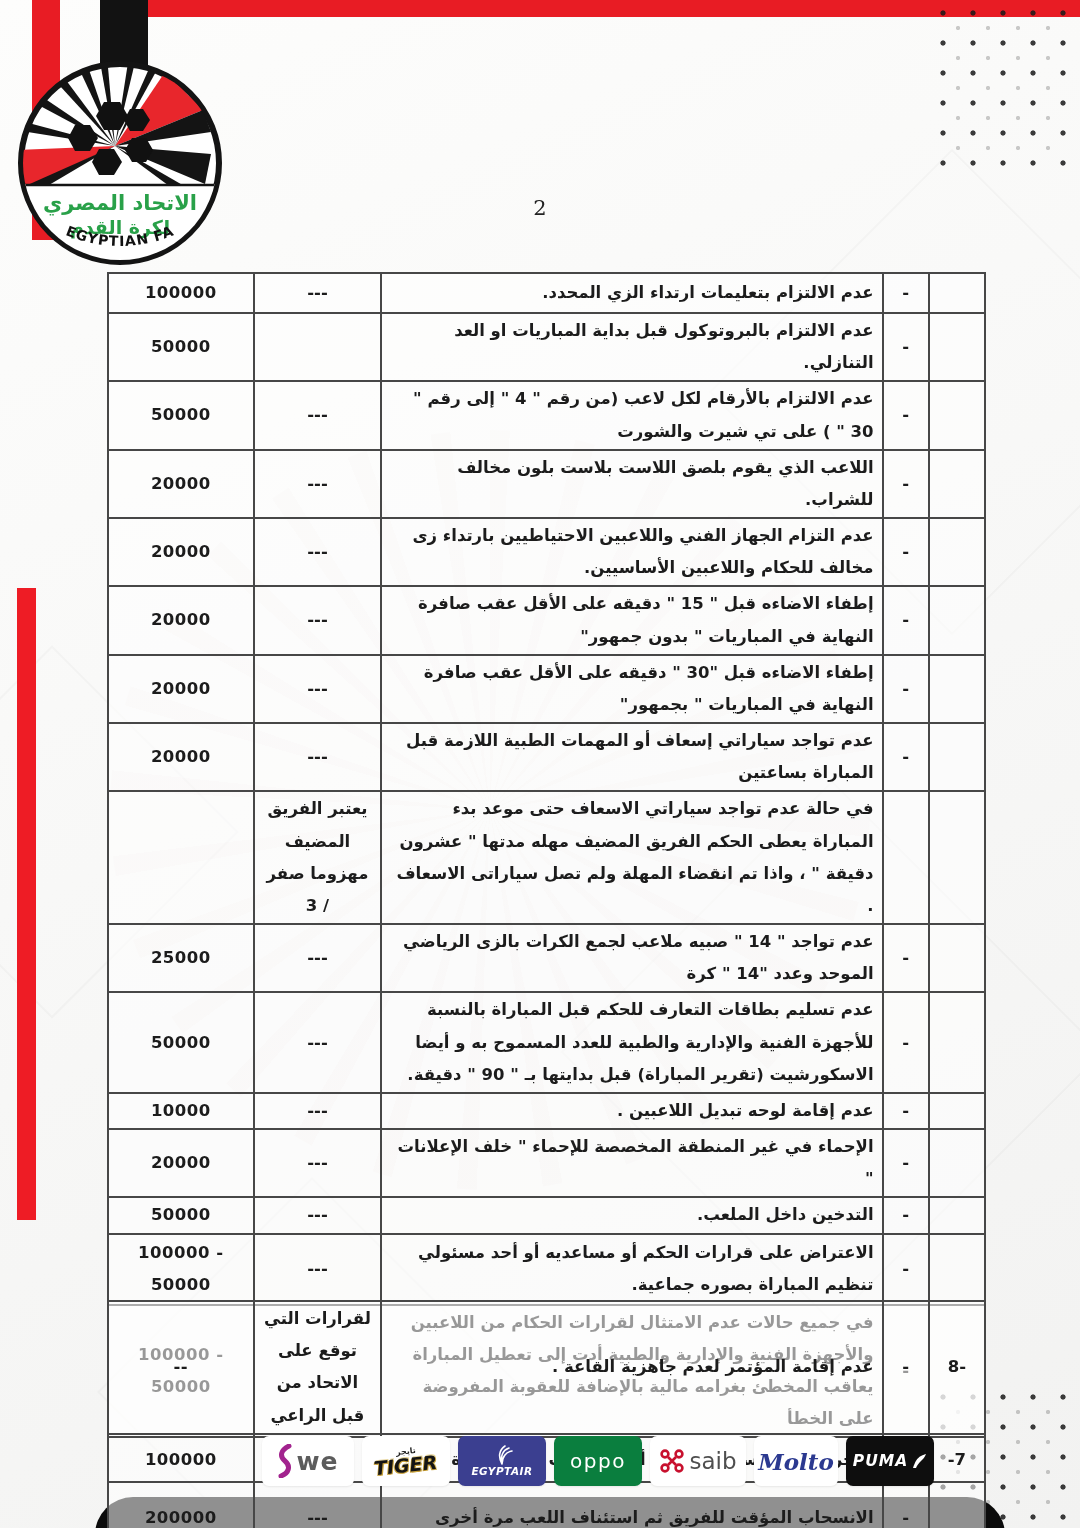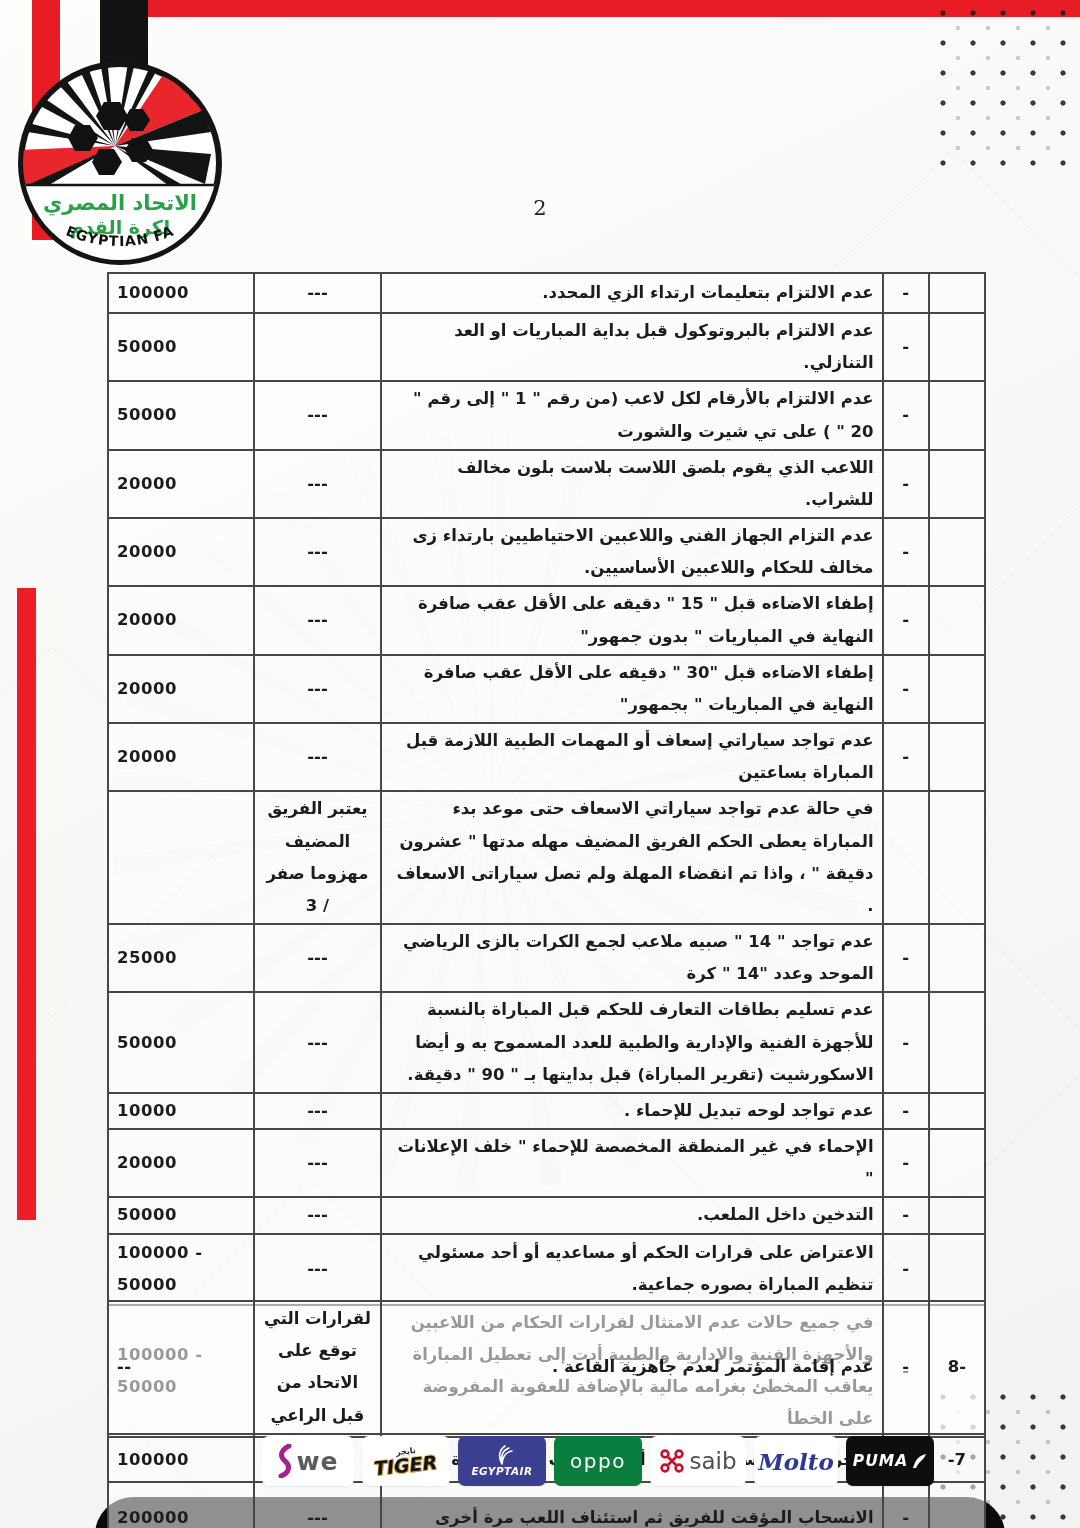--- a/index.html
+++ b/index.html
@@ -31,21 +31,21 @@
   .fa-logo{position:absolute;left:15px;top:58px;width:210px;height:210px;}
   
   .fines-wrap{position:absolute;left:107px;top:272px;width:879px;direction:rtl;}
   table.fines{border-collapse:collapse;width:879px;table-layout:fixed;background:rgba(255,255,255,.55);}
   table.fines td{border:2px solid #474747;padding:1px 8px;vertical-align:middle;
      font-size:16.5px;font-weight:bold;line-height:1.95;overflow:hidden;}
   td.c-num{width:52px;direction:ltr;text-align:center;vertical-align:top;font-size:17px;padding-top:4px;}
   td.c-dash{width:42px;text-align:center;vertical-align:top;padding-top:4px;}
   td.c-desc{width:495px;text-align:right;}
   td.c-mid{width:123px;text-align:center;font-size:16px;line-height:2.0;}
-  td.c-amount{width:141px;direction:ltr;text-align:left;font-size:17.5px;letter-spacing:.5px;border-radius:20px;}
+  td.c-amount{width:141px;direction:ltr;text-align:center;font-size:17.5px;letter-spacing:.5px;border-radius:20px;}
   .footer-table{position:absolute;left:107px;top:1300px;width:879px;direction:rtl;}
   
   .sponsors{position:absolute;left:262px;top:1435px;width:580px;height:52px;
      display:flex;align-items:center;gap:8px;}
   .sp-card{height:50px;background:#fff;border-radius:7px;display:flex;align-items:center;
      justify-content:center;box-shadow:0 1px 2px rgba(0,0,0,.08);padding:0 6px;flex:0 0 auto;}
   .sp-we{width:80px;gap:3px;}
   .sp-we .we-text{font-size:25px;color:#5c5c5c;font-weight:bold;letter-spacing:1px;}
   .sp-tiger{width:76px;flex-direction:column;line-height:1;}
   .tiger-ar{font-size:8px;color:#222;font-weight:bold;transform:rotate(-6deg);}
@@ -148,21 +148,21 @@
           <tr style="height: 43px;">
             <td class="c-num"></td>
             <td class="c-dash">-</td>
             <td class="c-desc">عدم الالتزام بالبروتوكول قبل بداية المباريات او العد التنازلي.</td>
             <td class="c-mid"></td>
             <td class="c-amount">50000</td>
           </tr>
           <tr style="height: 42px;">
             <td class="c-num"></td>
             <td class="c-dash">-</td>
-            <td class="c-desc">عدم الالتزام بالأرقام لكل لاعب (من رقم " 1 " إلى رقم " 20 " ) على تي شيرت والشورت</td>
+            <td class="c-desc">عدم الالتزام بالأرقام لكل لاعب (من رقم " 4 " إلى رقم " 30 " ) على تي شيرت والشورت</td>
             <td class="c-mid">---</td>
             <td class="c-amount">50000</td>
           </tr>
           <tr style="height: 41px;">
             <td class="c-num"></td>
             <td class="c-dash">-</td>
             <td class="c-desc">اللاعب الذي يقوم بلصق اللاست بلاست بلون مخالف للشراب.</td>
             <td class="c-mid">---</td>
             <td class="c-amount">20000</td>
           </tr>
@@ -211,21 +211,21 @@
           <tr style="height: 93px;">
             <td class="c-num"></td>
             <td class="c-dash">-</td>
             <td class="c-desc">عدم تسليم بطاقات التعارف للحكم قبل المباراة بالنسبة للأجهزة الفنية والإدارية والطبية للعدد المسموح به و أيضا الاسكورشيت (تقرير المباراة) قبل بدايتها بـ " 90 " دقيقة.</td>
             <td class="c-mid">---</td>
             <td class="c-amount">50000</td>
           </tr>
           <tr style="height: 34px;">
             <td class="c-num"></td>
             <td class="c-dash">-</td>
-            <td class="c-desc">عدم تواجد لوحه تبديل للإحماء .</td>
+            <td class="c-desc">عدم إقامة لوحه تبديل اللاعبين .</td>
             <td class="c-mid">---</td>
             <td class="c-amount">10000</td>
           </tr>
           <tr style="height: 34px;">
             <td class="c-num"></td>
             <td class="c-dash">-</td>
             <td class="c-desc">الإحماء في غير المنطقة المخصصة للإحماء " خلف الإعلانات "</td>
             <td class="c-mid">---</td>
             <td class="c-amount">20000</td>
           </tr>

